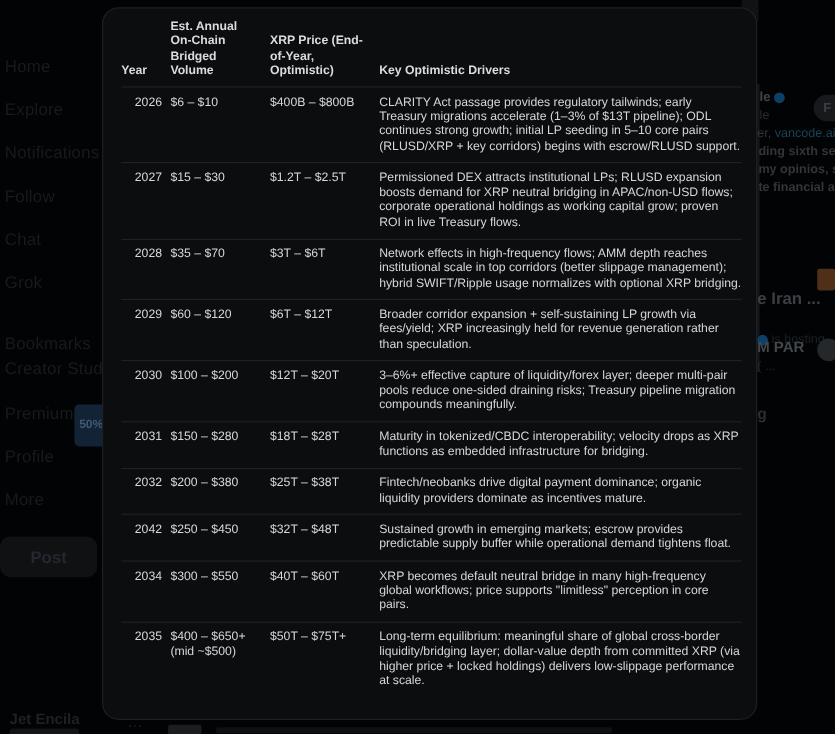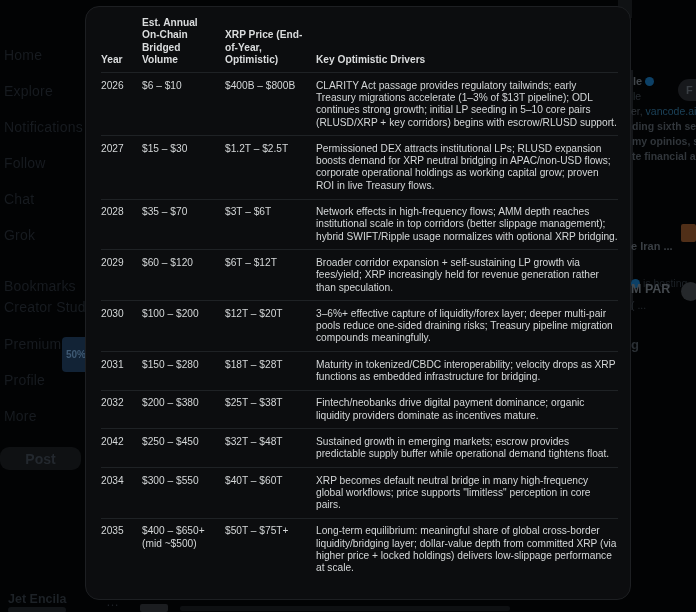--- a/index.html
+++ b/index.html
@@ -11,21 +11,21 @@
   
   .nav-item{
     position:absolute;left:4px;font-size:14px;font-weight:500;
     color:#171b20;letter-spacing:.2px;white-space:nowrap;cursor:default;
   }
   .premium-badge{
     position:absolute;left:62px;top:337px;padding:12px 4px;border-radius:4px;
     background:#122336;color:#3f5a74;font-size:10px;font-weight:bold;
   }
   .post-btn{
-    position:absolute;left:0;top:447px;width:81px;height:23px;border-radius:9px;
+    position:absolute;left:0;top:447px;width:81px;height:34px;border-radius:9px;
     background:#0f1113;color:#23282e;font-size:14px;font-weight:bold;
     display:flex;align-items:center;justify-content:center;
   }
   .account-name{
     position:absolute;left:8px;top:592px;font-size:12.5px;font-weight:bold;color:#1d2227;
   }
   .account-handle-bar{position:absolute;left:8px;top:607px;width:58px;height:6px;background:#121518;border-radius:3px;}
   .bottom-ellipsis{position:absolute;left:106px;top:594px;color:#1d2126;font-size:13px;letter-spacing:1px;}
   .bottom-thumb{position:absolute;left:140px;top:604px;width:28px;height:8px;background:#1b1d20;border-radius:2px;}
   .bottom-text-bar{position:absolute;left:180px;top:606px;width:330px;height:5px;background:#0e1012;border-radius:2px;}
@@ -41,42 +41,42 @@
     position:absolute;left:678px;top:79px;width:30px;height:22px;border-radius:11px;
     background:#17191c;color:#3a3f44;font-size:11px;font-weight:bold;
     display:flex;align-items:center;padding-left:8px;box-sizing:border-box;
   }
   .frag-line1{left:631px;top:105px;font-size:10.5px;color:#30353a;}
   .frag-line1 .lnk{color:#1c4259;}
   .frag-line2{left:632px;top:120px;font-size:10.5px;font-weight:bold;color:#31363b;}
   .frag-line3{left:632px;top:135px;font-size:10.5px;font-weight:bold;color:#31363b;}
   .frag-line4{left:632px;top:150px;font-size:10.5px;font-weight:bold;color:#31363b;}
   .orange-thumb{position:absolute;left:681px;top:224px;width:15px;height:18px;background:#502f18;border-radius:2px;}
-  .frag-post2{left:631px;top:240px;font-size:11px;font-weight:bold;color:#3a3f44;}
+  .frag-post2{left:631px;top:240px;font-size:14px;font-weight:bold;color:#3a3f44;}
   .frag-hosting{left:631px;top:277px;font-size:10.5px;color:#1c2126;display:flex;align-items:center;gap:3px;}
   .frag-post3{left:631px;top:282px;font-size:12.5px;font-weight:bold;color:#43484d;}
   .avatar-circle{position:absolute;left:681px;top:282px;width:19px;height:19px;border-radius:50%;background:#25282b;}
   .frag-post3sub{left:631px;top:299px;font-size:10.5px;color:#23282d;}
   .frag-post4{left:631px;top:337px;font-size:13px;font-weight:bold;color:#2a2f34;}
 
   
   .card{
     position:absolute;left:85px;top:6px;width:546px;height:594px;
     background:#0c0d0f;border:1px solid #1d1f22;border-radius:14px;
     box-sizing:border-box;overflow:hidden;padding:0 12px 0 15px;
     color:#d4d7d8;
   }
   .trow{
     display:grid;grid-template-columns:34px 76px 84px 1fr;column-gap:7px;
     padding:6.5px 0;border-top:1px solid #1f2225;
     font-size:10.2px;line-height:12.3px;
   }
   .thead{border-top:none;padding:10px 0 6px;font-weight:bold;color:#dadcdd;align-items:end;}
   .cell{min-width:0;}
-  .cell.year{color:#d4d7d8;}
+  .cell.year{color:#d4d7d8;text-align:right;}
 </style>
 </head>
 <body>
 
 <div class="screen">
 
   <nav>
     <div class="nav-item" style="top:47px">Home</div>
     <div class="nav-item" style="top:83px">Explore</div>
     <div class="nav-item" style="top:119px">Notifications</div>

